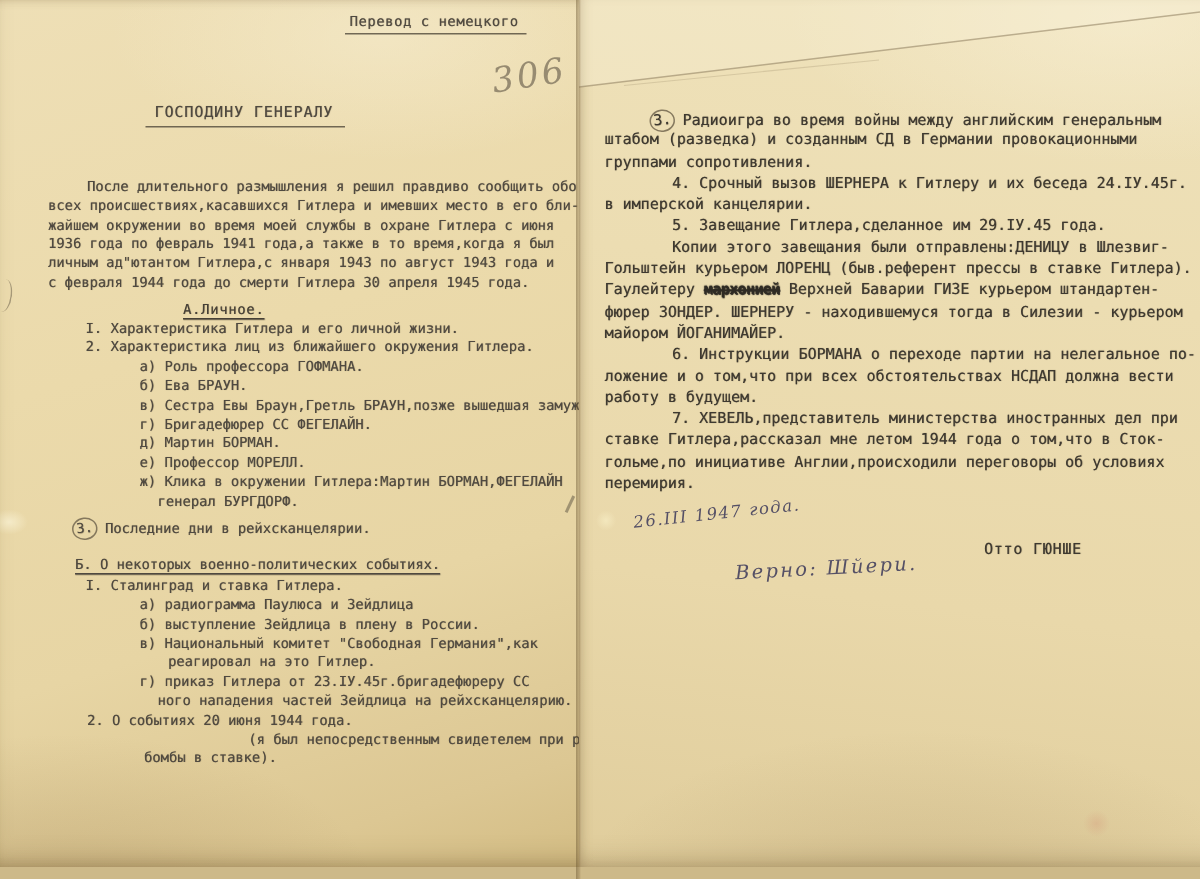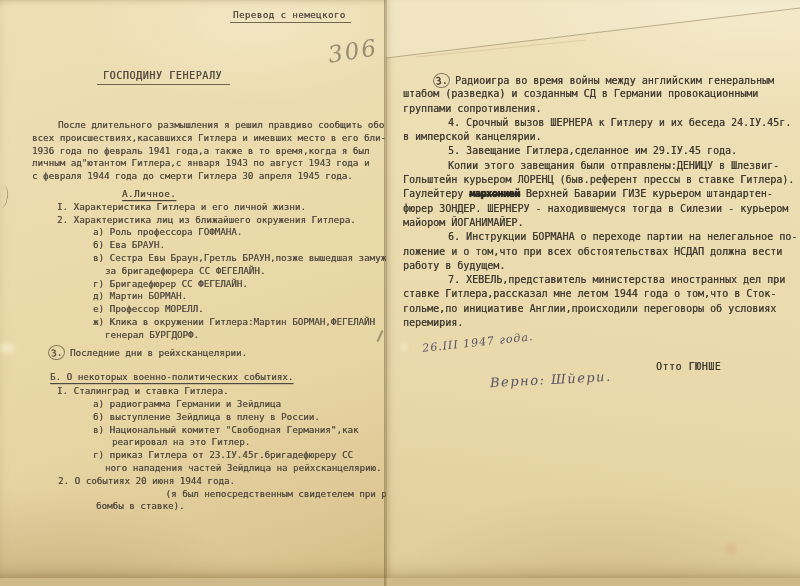--- a/index.html
+++ b/index.html
@@ -78,39 +78,39 @@
 
 <div id="scan">
 
   <div class="page" id="left-page">
     <div class="abs tw" id="translation-note">Перевод с немецкого</div>
     <div class="abs pencil" id="pn-306">306</div>
     <div class="abs tw" id="salutation">ГОСПОДИНУ ГЕНЕРАЛУ</div>
     <div id="left-body" class="tw">
         <div class="line p-first">После длительного размышления я решил правдиво сообщить обо</div>
         <div class="line p">всех происшествиях,касавшихся Гитлера и имевших место в его бли-</div>
+        <div class="line p">жайшем окружении во время моей службы в охране Гитлера с июня</div>
         <div class="line p">1936 года по февраль 1941 года,а также в то время,когда я был</div>
         <div class="line p">личным ад"ютантом Гитлера,с января 1943 по август 1943 года и</div>
         <div class="line p">с февраля 1944 года до смерти Гитлера 30 апреля 1945 года.</div>
         <div class="line hA">А.Личное.</div>
         <div class="line l1">I. Характеристика Гитлера и его личной жизни.</div>
         <div class="line l1">2. Характеристика лиц из ближайшего окружения Гитлера.</div>
         <div class="line l2">а) Роль профессора ГОФМАНА.</div>
         <div class="line l2">б) Ева БРАУН.</div>
         <div class="line l2">в) Сестра Евы Браун,Гретль БРАУН,позже вышедшая замуж</div>
-        <div class="line l2w">за бригадефюрера СС ФЕГЕЛАЙН.</div>
         <div class="line l2">г) Бригадефюрер СС ФЕГЕЛАЙН.</div>
         <div class="line l2">д) Мартин БОРМАН.</div>
         <div class="line l2">е) Профессор МОРЕЛЛ.</div>
         <div class="line l2">ж) Клика в окружении Гитлера:Мартин БОРМАН,ФЕГЕЛАЙН</div>
         <div class="line l2w">генерал БУРГДОРФ.</div>
         <div class="line circ-line"><span class="circled">3.</span>Последние дни в рейхсканцелярии.</div>
         <div class="line hB">Б. О некоторых военно-политических событиях.</div>
         <div class="line l1">I. Сталинград и ставка Гитлера.</div>
-        <div class="line l2">а) радиограмма Германии и Зейдлица</div>
+        <div class="line l2">а) радиограмма Паулюса и Зейдлица</div>
         <div class="line l2">б) выступление Зейдлица в плену в России.</div>
         <div class="line l2">в) Национальный комитет "Свободная Германия",как</div>
         <div class="line l2w2">реагировал на это Гитлер.</div>
         <div class="line l2">г) приказ Гитлера от 23.IУ.45г.бригадефюреру СС</div>
         <div class="line l2w">ного нападения частей Зейдлица на рейхсканцелярию.</div>
         <div class="line item2">2. О событиях 20 июня 1944 года.</div>
         <div class="line par1">(я был непосредственным свидетелем при разрыве</div>
         <div class="line par2">бомбы в ставке).</div>
       </div>
     <div class="abs" id="edge-mark"></div>

